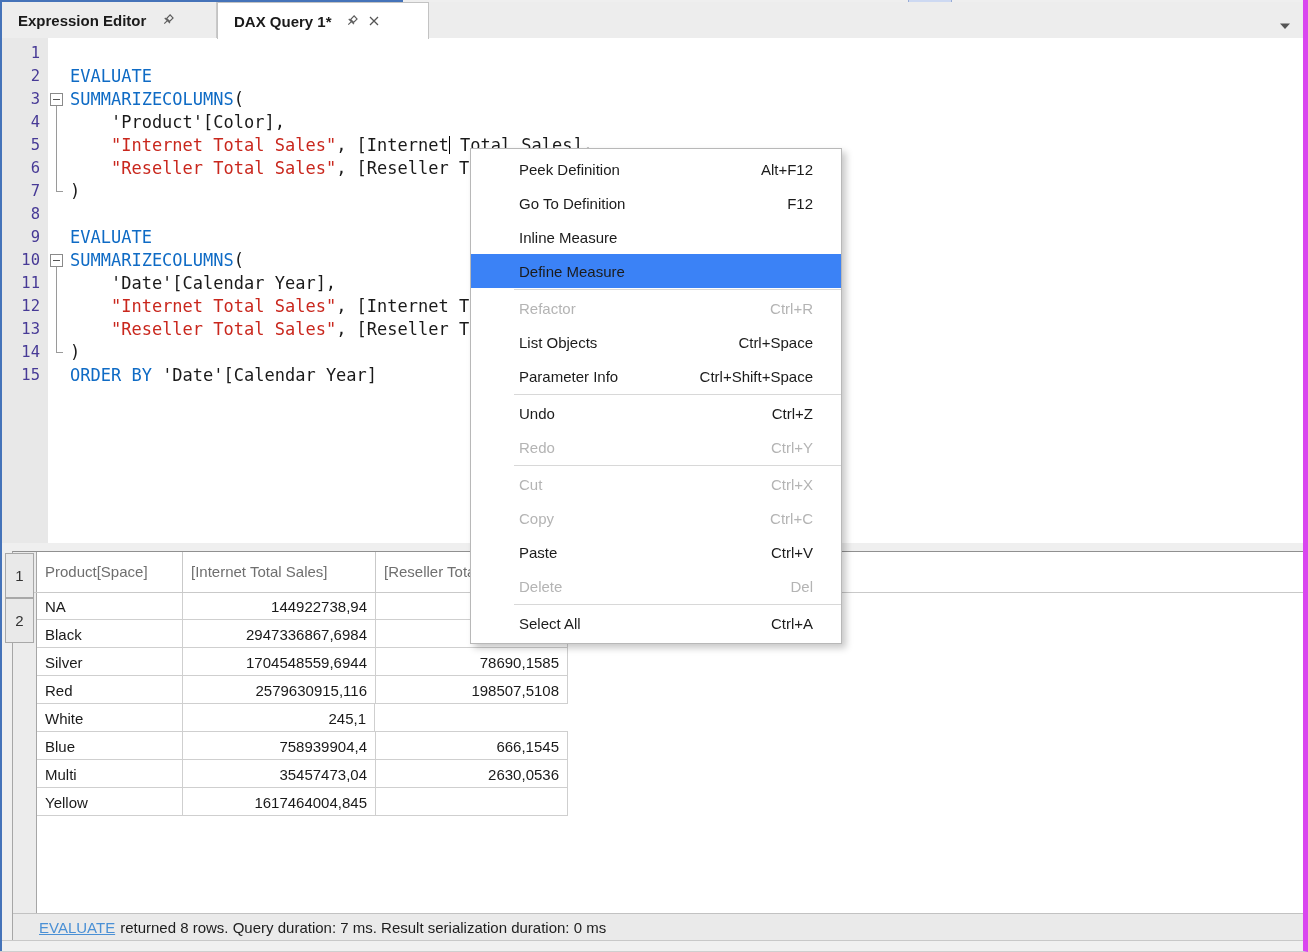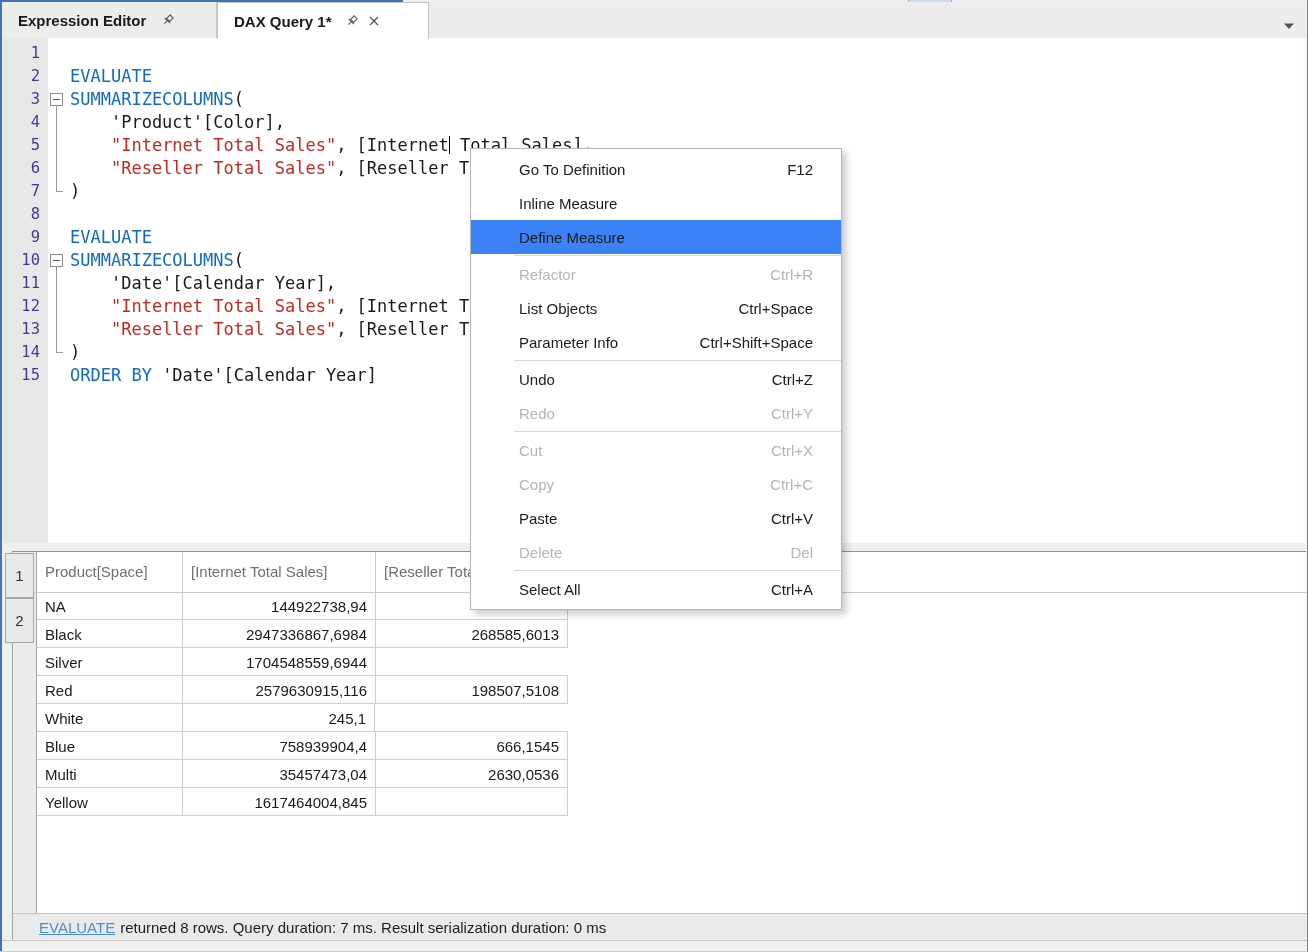--- a/index.html
+++ b/index.html
@@ -2,21 +2,21 @@
 <html><head>
 <meta charset="utf-8">
 <style>
   * { margin:0; padding:0; box-sizing:border-box; }
   html,body { background:#d8d8d8; }
   body { font-family:"Liberation Sans", sans-serif; }
 
   #app {
     position:relative; width:1308px; height:952px;
     background:#EFEFEF; overflow:hidden;
-    border-right:1px solid #d946ef; border-bottom:1px solid #cfcfcf;
+    border-right:5px solid #d946ef; border-bottom:1px solid #cfcfcf;
   }
 
   
   .accent-left  { position:absolute; left:0; top:0; width:2px; height:952px; background:#4573B9; }
   .accent-top   { position:absolute; left:0; top:0; width:403px; height:2px; background:#4573B9; }
   .popup-fragment { position:absolute; left:908px; top:0; width:44px; height:6px;
     background:#CDD9F2; border:1px solid #98ACD6; border-top:none; }
 
   
   .tabstrip { position:absolute; left:2px; top:2px; right:0; height:36px; background:#EDEDED; }
@@ -238,20 +238,24 @@
         </div>
         <div class="ed-row">
           <div class="ln">15</div>
           <div class="code-line"><span class="kw">ORDER BY</span><span class="pl"> 'Date'[Calendar Year]</span></div>
         </div>
       </div>
   </div>
 
   <div class="ctx-menu">
       <div class="menu-item">
+        <span class="menu-label">Peek Definition</span>
+        <span class="menu-shortcut">Alt+F12</span>
+      </div>
+      <div class="menu-item">
         <span class="menu-label">Go To Definition</span>
         <span class="menu-shortcut">F12</span>
       </div>
       <div class="menu-item">
         <span class="menu-label">Inline Measure</span>
         <span class="menu-shortcut"></span>
       </div>
       <div class="menu-item highlighted">
         <span class="menu-label">Define Measure</span>
         <span class="menu-shortcut"></span>
@@ -320,20 +324,21 @@
             <div class="g-cell c3"></div>
           </div>
           <div class="grid-row">
             <div class="g-cell c1">Black</div>
             <div class="g-cell c2">2947336867,6984</div>
             <div class="g-cell c3">268585,6013</div>
           </div>
           <div class="grid-row">
             <div class="g-cell c1">Silver</div>
             <div class="g-cell c2">1704548559,6944</div>
+            <div class="g-cell c3">78690,1585</div>
           </div>
           <div class="grid-row">
             <div class="g-cell c1">Red</div>
             <div class="g-cell c2">2579630915,116</div>
             <div class="g-cell c3">198507,5108</div>
           </div>
           <div class="grid-row">
             <div class="g-cell c1">White</div>
             <div class="g-cell c3">245,1</div>
           </div>

